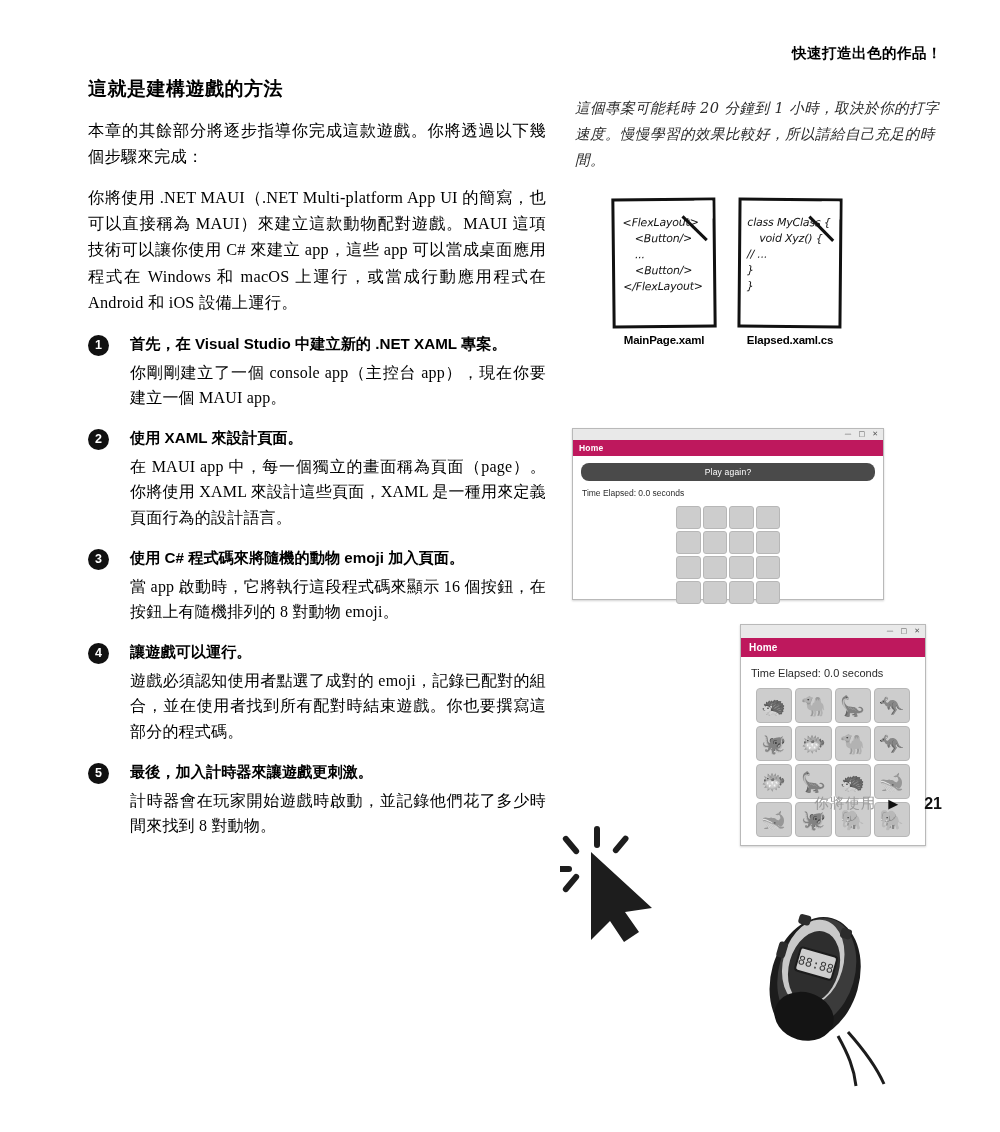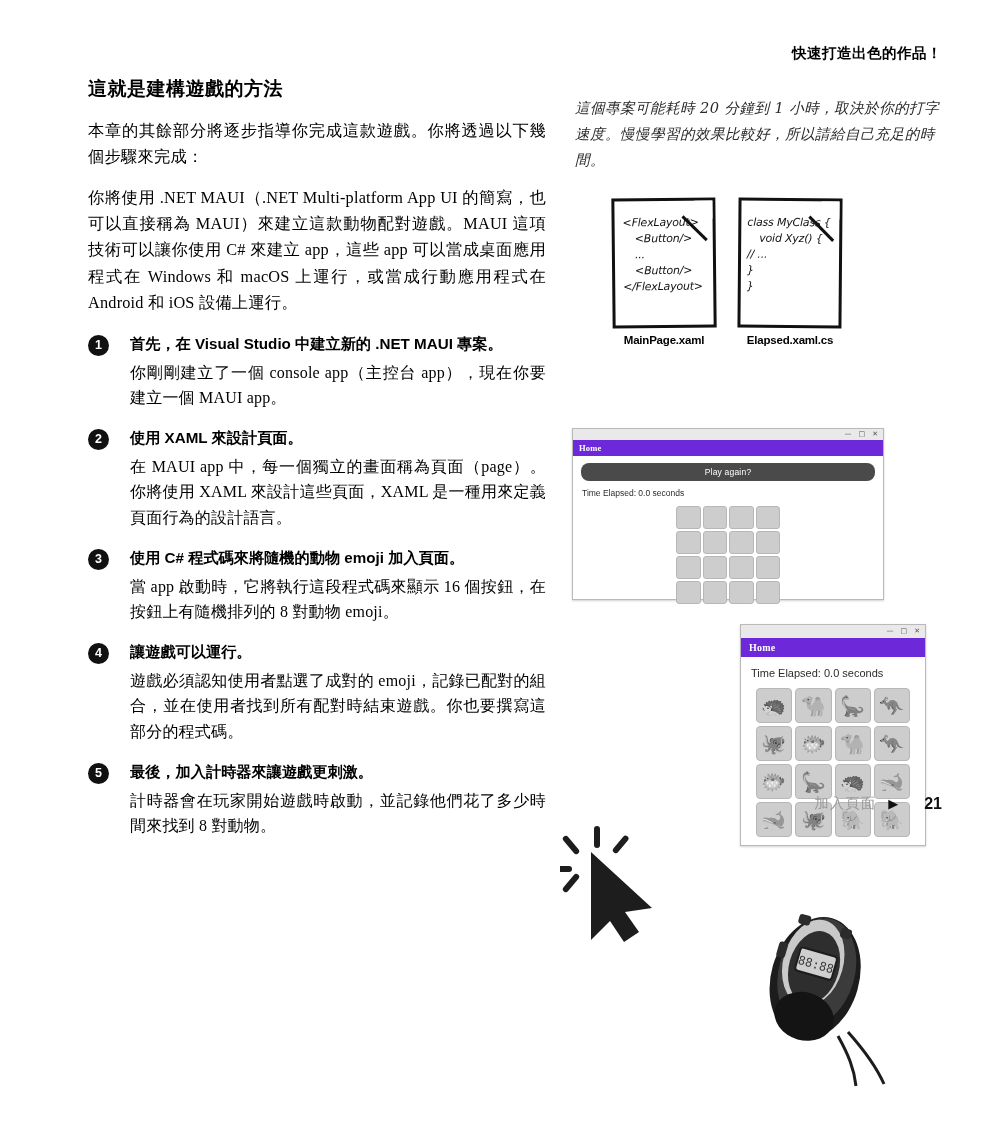--- a/index.html
+++ b/index.html
@@ -133,22 +133,22 @@
   .win-chrome {
     height: 11px; background: #e9e9e9;
     display: flex; justify-content: flex-end; align-items: center;
     padding-right: 5px; gap: 7px;
   }
   .win-btn {
     font-family: "DejaVu Sans", sans-serif;
     font-size: 7px; color: #555; line-height: 1;
   }
   .win-titlebar {
-    background: #6d28d9; color: #fff;
-    font-family: Liberation Serif, serif;
+    background: #be185d; color: #fff;
+    font-family: Liberation Sans, sans-serif;
     font-weight: bold; font-size: 8.5px;
     padding: 3px 0 3px 6px;
     letter-spacing: .2px;
   }
   .win1 .play-again {
     margin: 7px 8px 0 8px;
     background: #4a4a4a; color: #fff;
     text-align: center;
     font-family: "Liberation Sans", sans-serif;
     font-size: 8.5px;
@@ -231,21 +231,21 @@
 
   <div class="left-col">
     <h1 class="chapter-title">這就是建構遊戲的方法</h1>
     <p class="body-par">本章的其餘部分將逐步指導你完成這款遊戲。你將透過以下幾個步驟來完成：</p>
     <p class="body-par">你將使用 .NET MAUI（.NET Multi-platform App UI 的簡寫，也可以直接稱為 MAUI）來建立這款動物配對遊戲。MAUI 這項技術可以讓你使用 C# 來建立 app，這些 app 可以當成桌面應用程式在 Windows 和 macOS 上運行，或當成行動應用程式在 Android 和 iOS 設備上運行。</p>
 
     <div class="steps">
 
       <div class="step">
         <div class="step-badge">1</div>
-        <div class="step-head">首先，在 Visual Studio 中建立新的 .NET MAUI 專案。</div>
+        <div class="step-head">首先，在 Visual Studio 中建立新的 .NET XAML 專案。</div>
         <div class="step-body">你剛剛建立了一個 console app（主控台 app），現在你要建立一個 MAUI app。</div>
       </div>
 
       <div class="step">
         <div class="step-badge">2</div>
         <div class="step-head">使用 XAML 來設計頁面。</div>
         <div class="step-body">在 MAUI app 中，每一個獨立的畫面稱為頁面（page）。你將使用 XAML 來設計這些頁面，XAML 是一種用來定義頁面行為的設計語言。</div>
       </div>
 
       <div class="step">
@@ -384,18 +384,18 @@
         <rect x="30" y="14" width="12" height="10" rx="3" fill="#2b2b2b"></rect>
         <rect x="74" y="16" width="11" height="10" rx="3" fill="#2b2b2b"></rect>
         <rect x="18" y="46" width="9" height="16" rx="3" fill="#2b2b2b"></rect>
       </g>
       <path d="M86 128 C96 146 102 160 104 178" stroke="#1c1c1c" stroke-width="3" fill="none"></path>
       <path d="M96 124 C112 142 124 158 132 176" stroke="#1c1c1c" stroke-width="3" fill="none"></path>
     </svg>
   </div>
 
   <div class="footer">
-    <span class="footer-label">加入頁面</span>
+    <span class="footer-label">你將使用</span>
     <span class="footer-arrow">▶</span>
     <span class="footer-page">21</span>
   </div>
 
 </div>
 
 </body></html>

